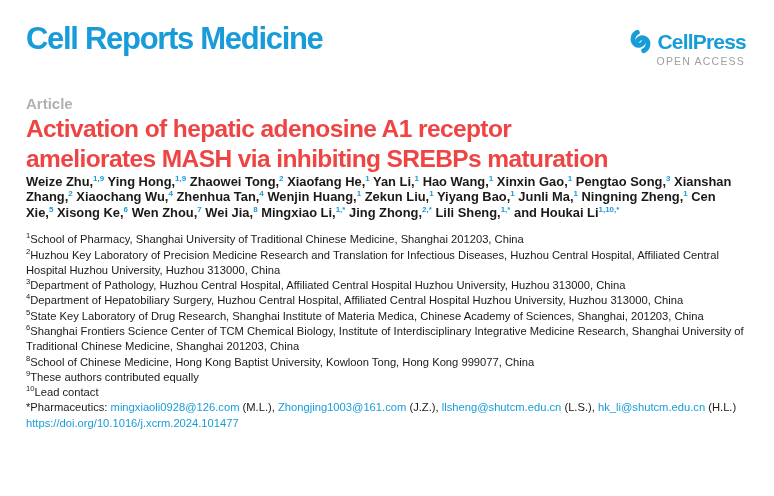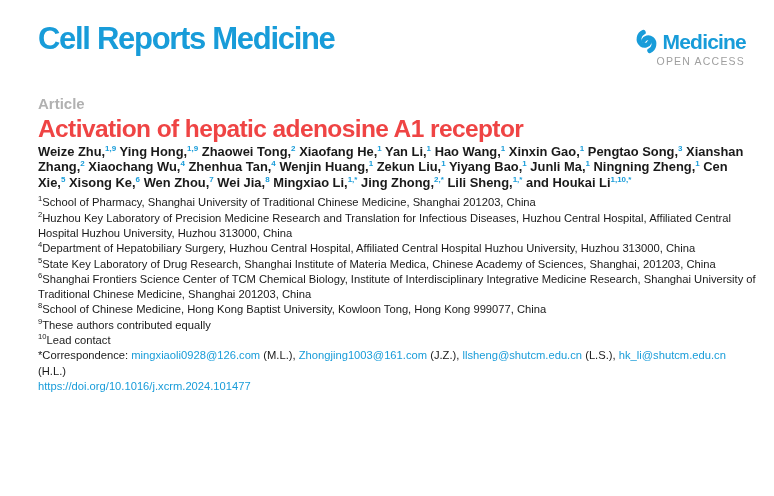--- a/index.html
+++ b/index.html
@@ -7,21 +7,21 @@
     --muted:#a9a9a9;
     --text:#1a1a1a;
   }
   *{margin:0;padding:0;box-sizing:border-box;}
   html,body{background:#ffffff;}
   body{
     width:774px;height:496px;overflow:hidden;
     font-family:"Liberation Sans","DejaVu Sans",sans-serif;
     color:var(--text);
   }
-  .page{padding:22px 28px 0 38px;}
+  .page{padding:22px 28px 0 26px;}
 
   
   .masthead{display:flex;justify-content:space-between;align-items:flex-start;}
   .journal{
     font-size:31px;font-weight:bold;color:var(--accent);
     letter-spacing:-1.3px;line-height:1.1;
   }
   .publisher{display:flex;flex-direction:column;align-items:flex-end;padding-top:7px;}
   .pubrow{display:flex;align-items:center;gap:4px;}
   .plogo{display:inline-flex;width:25px;height:25px;}
@@ -36,21 +36,21 @@
   }
 
   
   .authors{
     width:718px;
     font-size:12.9px;font-weight:bold;color:var(--text);line-height:1.2;
   }
   .authors sup{color:var(--accent);font-size:62%;line-height:0;}
 
   
-  .affils{margin-top:5px;width:718px;}
+  .affils{margin-top:12px;width:718px;}
   .affil,.corr,.doi{
     font-size:11.2px;line-height:15.3px;color:var(--text);
   }
   .affil sup,.corr sup{font-size:68%;line-height:0;}
   a.link{color:var(--accent);text-decoration:none;}
   .doi a{color:var(--accent);text-decoration:none;}
 </style>
 </head>
 <body>
 
@@ -60,40 +60,41 @@
     <div class="journal">Cell Reports Medicine</div>
 
     <div class="publisher">
       <div class="pubrow">
         <span class="plogo">
           <svg viewBox="0 0 24 24" width="25" height="25" aria-hidden="true">
             <path d="M9 3.2 C4.6 5 3.2 11.6 7 14.6 C9.8 16.7 13.6 15.6 14.8 12.8" stroke="#189cd9" stroke-width="4.6" fill="none" stroke-linecap="round"></path>
             <path d="M15 20.8 C19.4 19 20.8 12.4 17 9.4 C14.2 7.3 10.4 8.4 9.2 11.2" stroke="#189cd9" stroke-width="4.6" fill="none" stroke-linecap="round"></path>
           </svg>
         </span>
-        <span class="pname">Medicine</span>
+        <span class="pname">CellPress</span>
       </div>
       <div class="oa">OPEN ACCESS</div>
     </div>
   </header>
 
   <div class="kicker">Article</div>
 
-  <h1 class="title"><span>Activation of hepatic adenosine A1 receptor</span><br></h1>
+  <h1 class="title"><span>Activation of hepatic adenosine A1 receptor</span><br><span>ameliorates MASH via inhibiting SREBPs maturation</span></h1>
 
   <p class="authors" id="authors"><span>Weize Zhu,<sup>1,9</sup></span> <span>Ying Hong,<sup>1,9</sup></span> <span>Zhaowei Tong,<sup>2</sup></span> <span>Xiaofang He,<sup>1</sup></span> <span>Yan Li,<sup>1</sup></span> <span>Hao Wang,<sup>1</sup></span> <span>Xinxin Gao,<sup>1</sup></span> <span>Pengtao Song,<sup>3</sup></span> <span>Xianshan Zhang,<sup>2</sup></span> <span>Xiaochang Wu,<sup>4</sup></span> <span>Zhenhua Tan,<sup>4</sup></span> <span>Wenjin Huang,<sup>1</sup></span> <span>Zekun Liu,<sup>1</sup></span> <span>Yiyang Bao,<sup>1</sup></span> <span>Junli Ma,<sup>1</sup></span> <span>Ningning Zheng,<sup>1</sup></span> <span>Cen Xie,<sup>5</sup></span> <span>Xisong Ke,<sup>6</sup></span> <span>Wen Zhou,<sup>7</sup></span> <span>Wei Jia,<sup>8</sup></span> <span>Mingxiao Li,<sup>1,*</sup></span> <span>Jing Zhong,<sup>2,*</sup></span> <span>Lili Sheng,<sup>1,*</sup></span> <span>and Houkai Li<sup>1,10,*</sup></span></p>
 
   <div class="affils" id="affils">
       <div class="affil"><sup>1</sup>School of Pharmacy, Shanghai University of Traditional Chinese Medicine, Shanghai 201203, China</div>
       <div class="affil"><sup>2</sup>Huzhou Key Laboratory of Precision Medicine Research and Translation for Infectious Diseases, Huzhou Central Hospital, Affiliated Central Hospital Huzhou University, Huzhou 313000, China</div>
+      <div class="affil"><sup>3</sup>Department of Pathology, Huzhou Central Hospital, Affiliated Central Hospital Huzhou University, Huzhou 313000, China</div>
       <div class="affil"><sup>4</sup>Department of Hepatobiliary Surgery, Huzhou Central Hospital, Affiliated Central Hospital Huzhou University, Huzhou 313000, China</div>
       <div class="affil"><sup>5</sup>State Key Laboratory of Drug Research, Shanghai Institute of Materia Medica, Chinese Academy of Sciences, Shanghai, 201203, China</div>
       <div class="affil"><sup>6</sup>Shanghai Frontiers Science Center of TCM Chemical Biology, Institute of Interdisciplinary Integrative Medicine Research, Shanghai University of Traditional Chinese Medicine, Shanghai 201203, China</div>
       <div class="affil"><sup>8</sup>School of Chinese Medicine, Hong Kong Baptist University, Kowloon Tong, Hong Kong 999077, China</div>
       <div class="affil"><sup>9</sup>These authors contributed equally</div>
       <div class="affil"><sup>10</sup>Lead contact</div>
     </div>
 
-  <p class="corr"><span>*Correspondence: </span><span id="contacts"><a class="link" href="#">mingxiaoli0928@126.com</a> (M.L.), <a class="link" href="#">Zhongjing1003@161.com</a> (J.Z.), <a class="link" href="#">llsheng@shutcm.edu.cn</a> (L.S.), <a class="link" href="#">hk_li@shutcm.edu.cn</a> (H.L.)</span></p>
+  <p class="corr"><span>*Pharmaceutics: </span><span id="contacts"><a class="link" href="#">mingxiaoli0928@126.com</a> (M.L.), <a class="link" href="#">Zhongjing1003@161.com</a> (J.Z.), <a class="link" href="#">llsheng@shutcm.edu.cn</a> (L.S.), <a class="link" href="#">hk_li@shutcm.edu.cn</a> (H.L.)</span></p>
 
   <p class="doi"><a href="#">https://doi.org/10.1016/j.xcrm.2024.101477</a></p>
 
 </div>
 
 </body></html>

